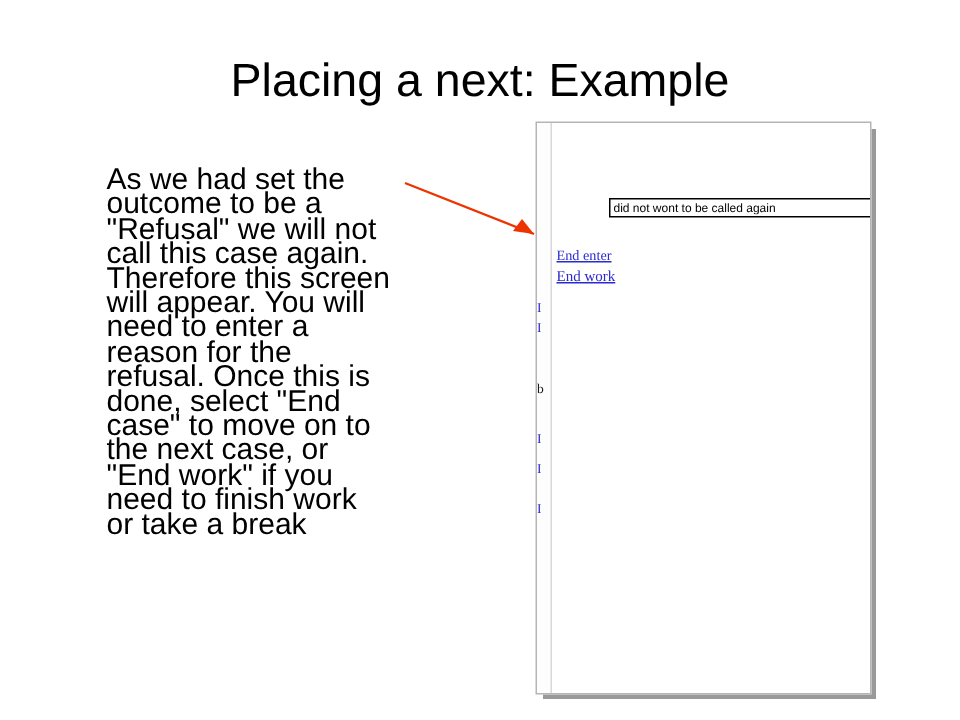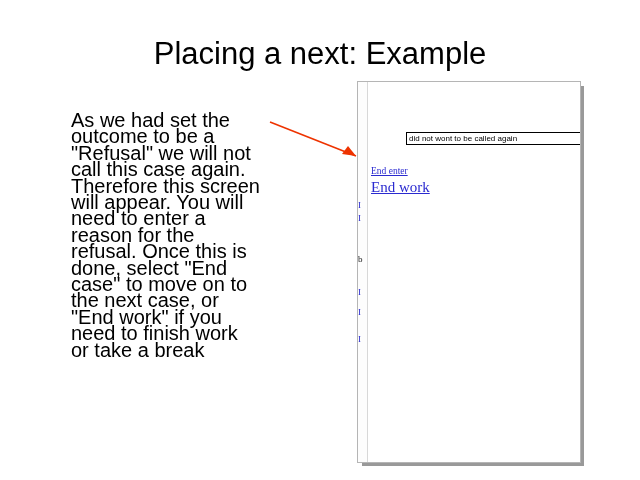--- a/index.html
+++ b/index.html
@@ -131,21 +131,21 @@
     font-size: 9.5px;
     color: #2a2ad0;
     text-decoration: underline;
     cursor: pointer;
   }
   #shot-link-endwork {
     position: absolute;
     left: 3px;
     top: 97px;
     font-family: "Liberation Serif", serif;
-    font-size: 15px;
+    font-size: 10px;
     color: #2a2ad0;
     text-decoration: underline;
     cursor: pointer;
   }
   .edge-mark {
     position: absolute;
     left: 0px;
     width: 8px;
     font-family: "Liberation Serif", serif;
     font-size: 9px;

